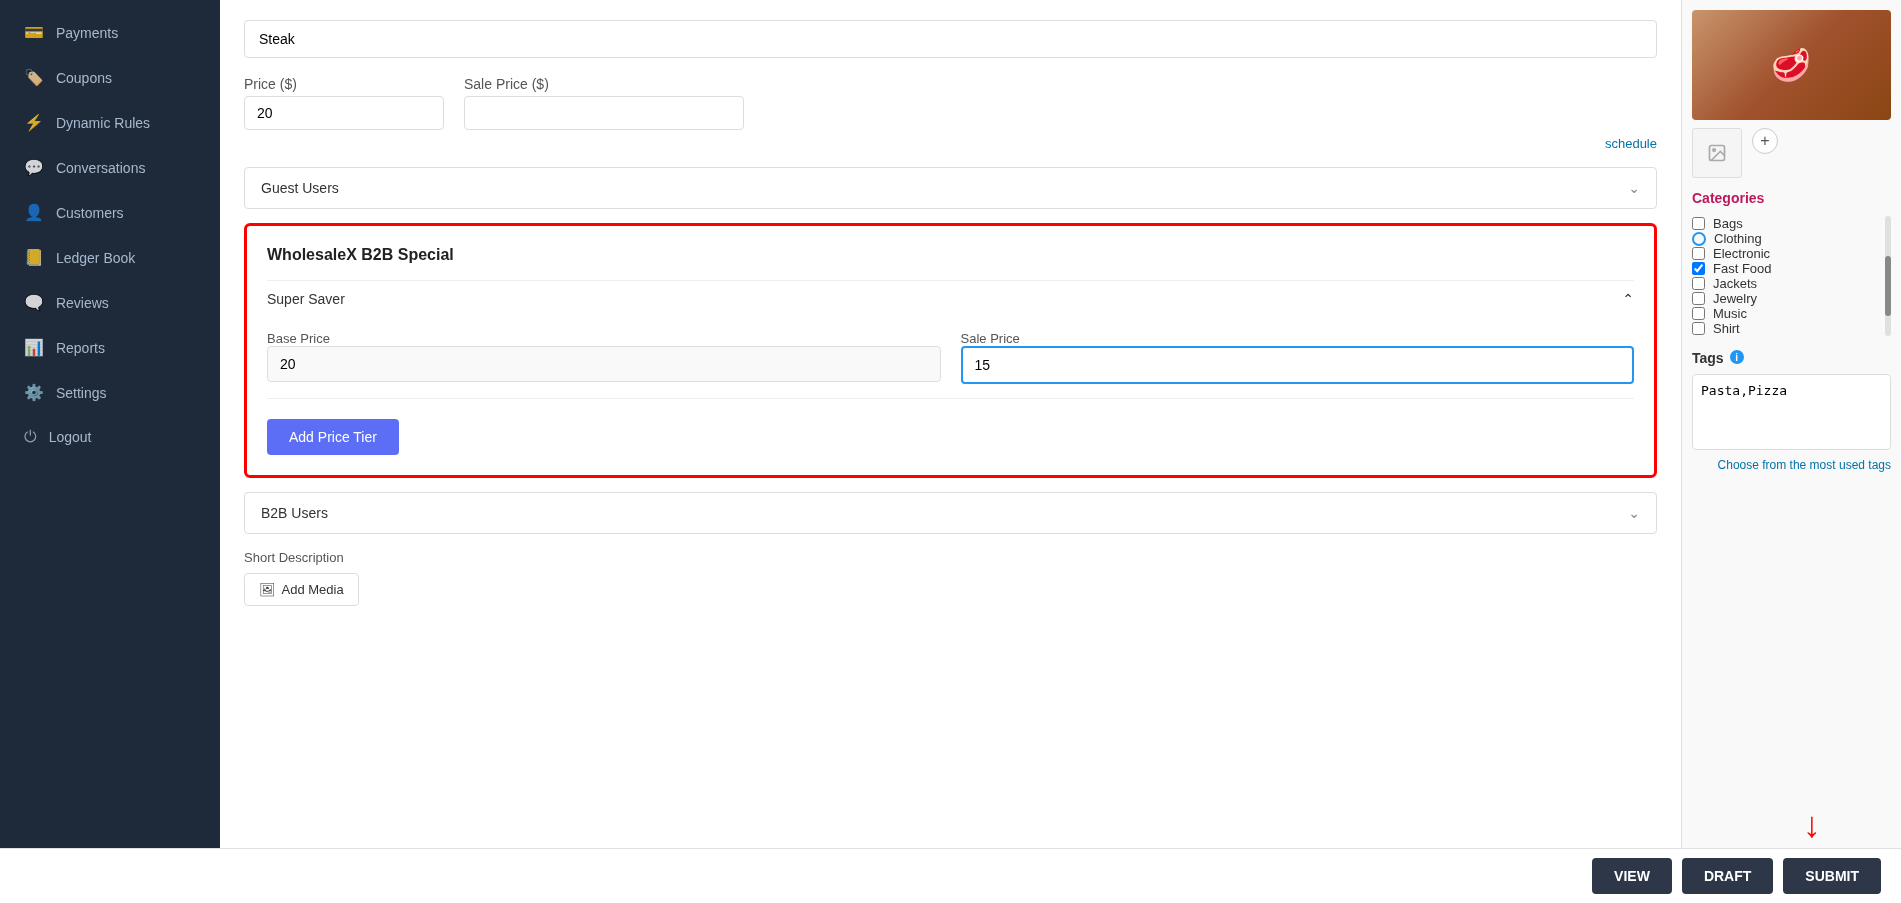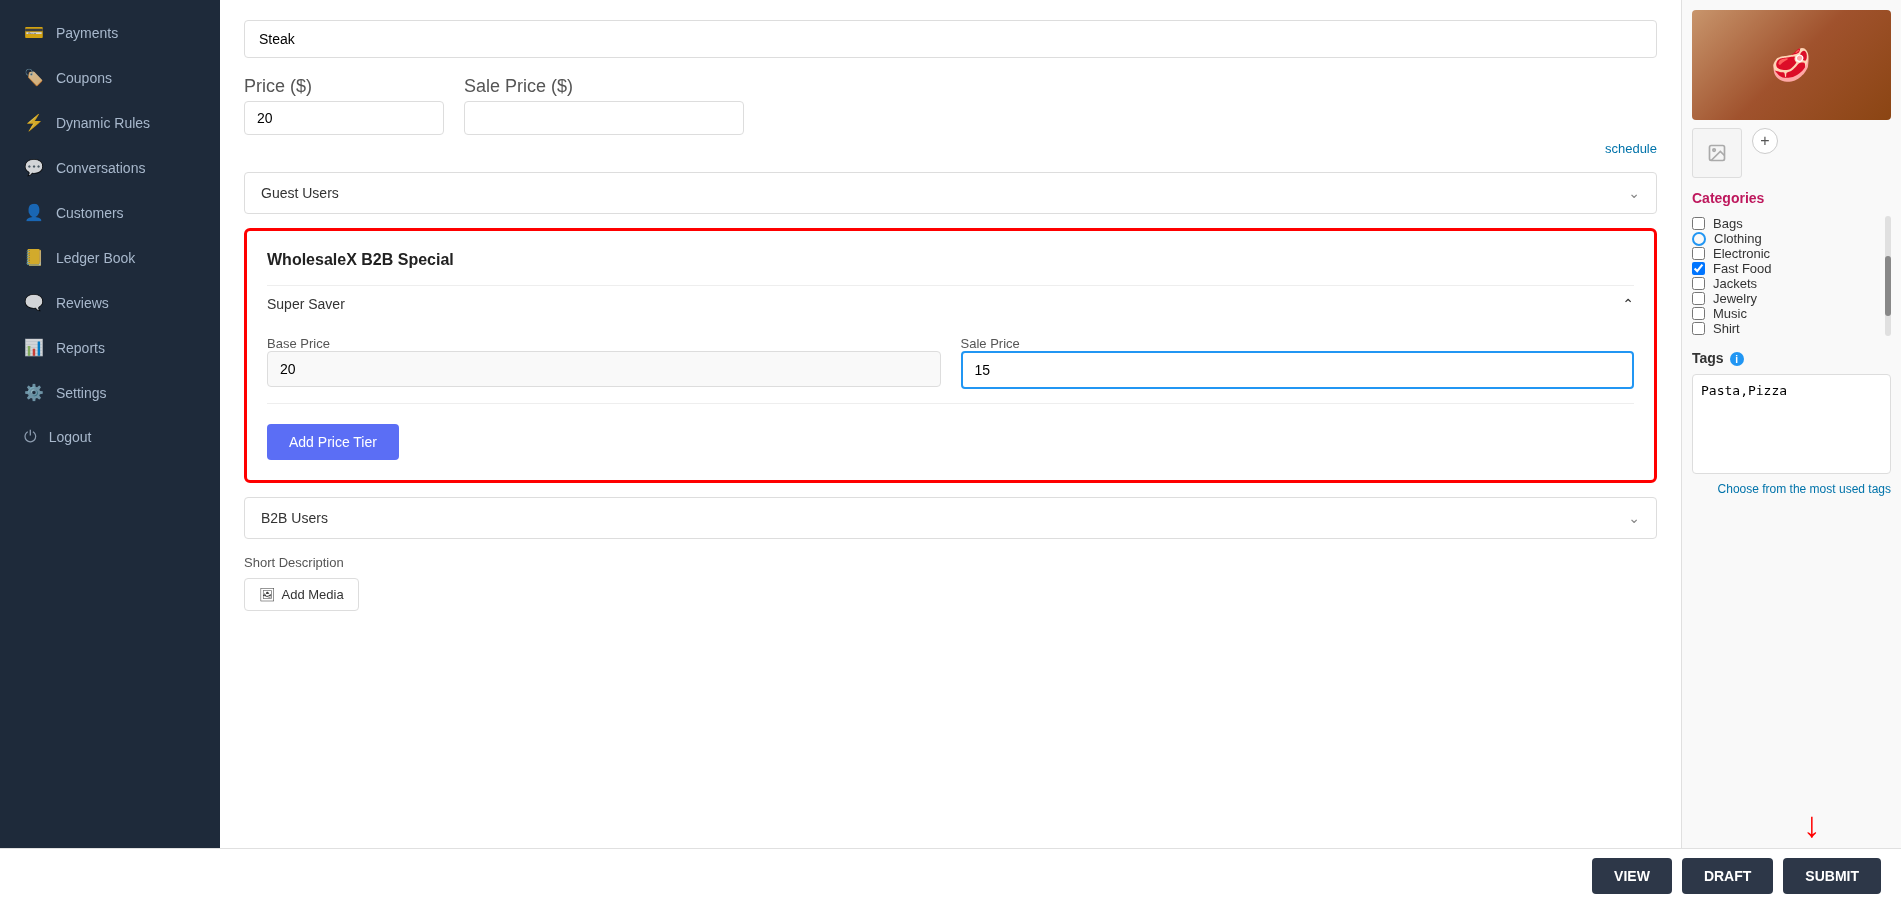--- a/index.html
+++ b/index.html
@@ -67,21 +67,21 @@
       gap: 20px;
       align-items: flex-end;
       margin-bottom: 6px;
     }
     .price-field {
       display: flex;
       flex-direction: column;
       gap: 4px;
     }
     .price-field label {
-      font-size: 18px;
+      font-size: 14px;
       color: #555;
     }
     .price-field input {
       padding: 8px 12px;
       border: 1px solid #ddd;
       border-radius: 4px;
       font-size: 14px;
       width: 200px;
     }
     .sale-price-field input { width: 280px; }
@@ -278,37 +278,37 @@
     }
     
     
     .tags-section { margin-top: 14px; }
     .tags-title {
       font-size: 14px;
       font-weight: 600;
       color: #333;
       margin-bottom: 8px;
       display: flex;
-      align-items: flex-end;
+      align-items: flex-start;
       gap: 6px;
     }
     .tags-title .info-icon {
       width: 14px;
       height: 14px;
       background: #2196f3;
       border-radius: 50%;
       color: #fff;
       font-size: 10px;
       display: inline-flex;
       align-items: center;
       justify-content: center;
     }
     .tags-textarea {
       width: 100%;
-      height: 100px;
+      height: 76px;
       border: 1px solid #ddd;
       border-radius: 4px;
       padding: 8px;
       font-size: 13px;
       resize: none;
     }
     .tags-link {
       color: #0073aa;
       font-size: 12px;
       text-decoration: none;

